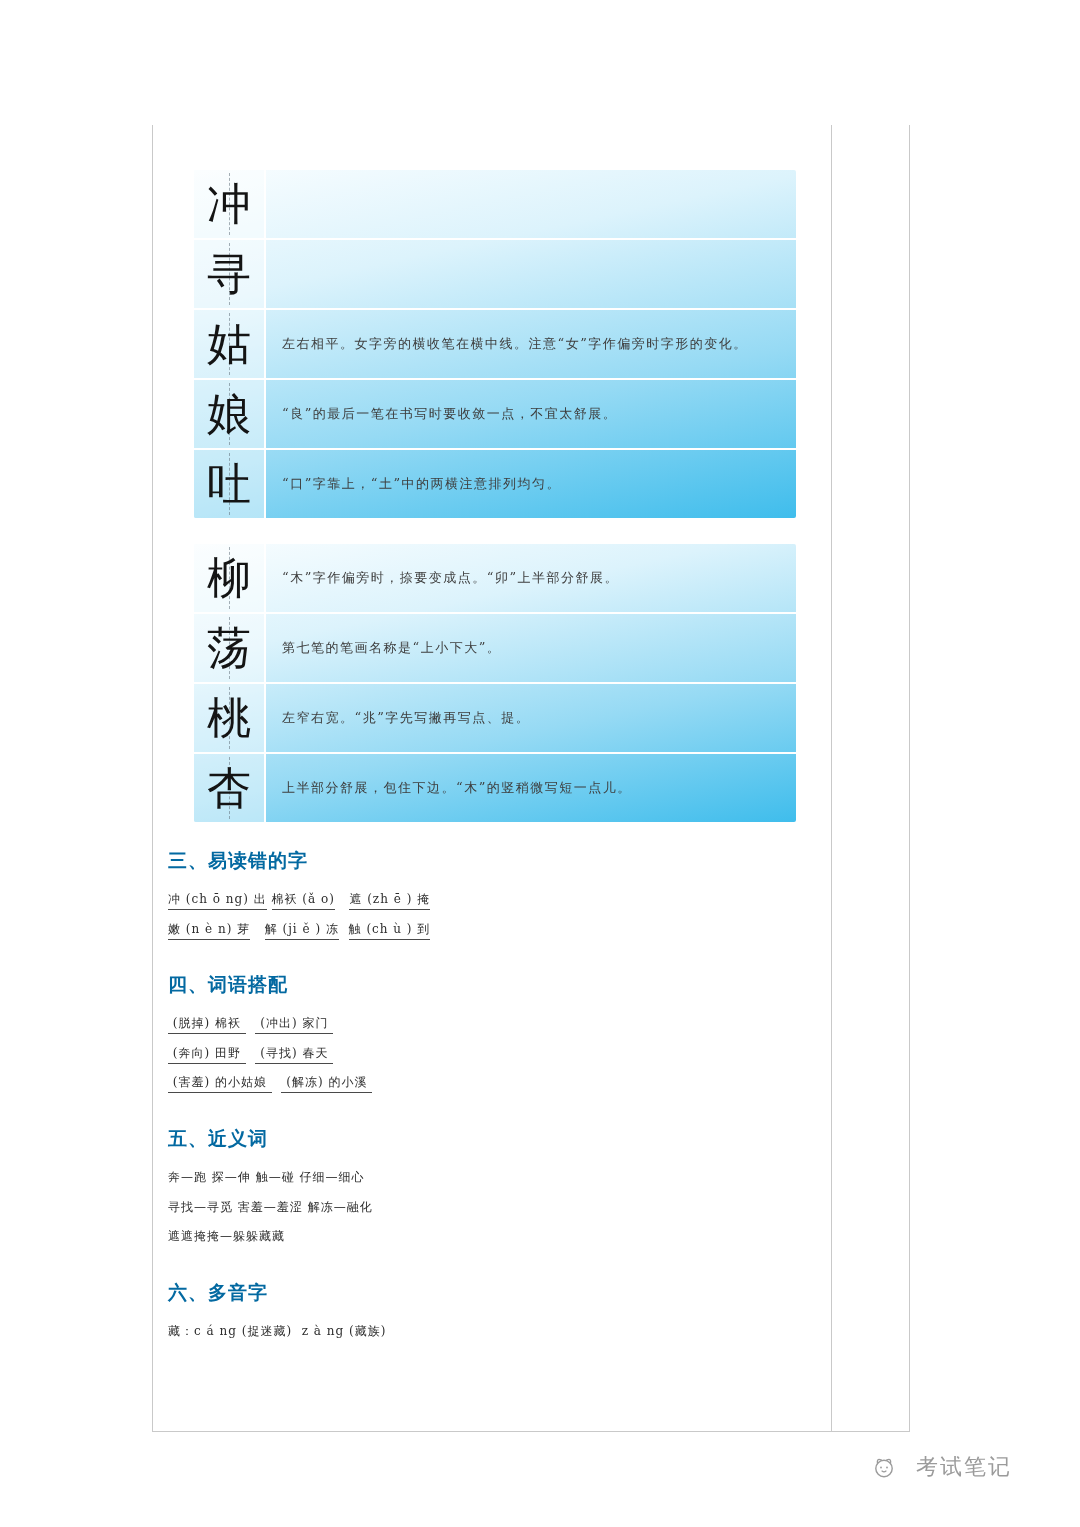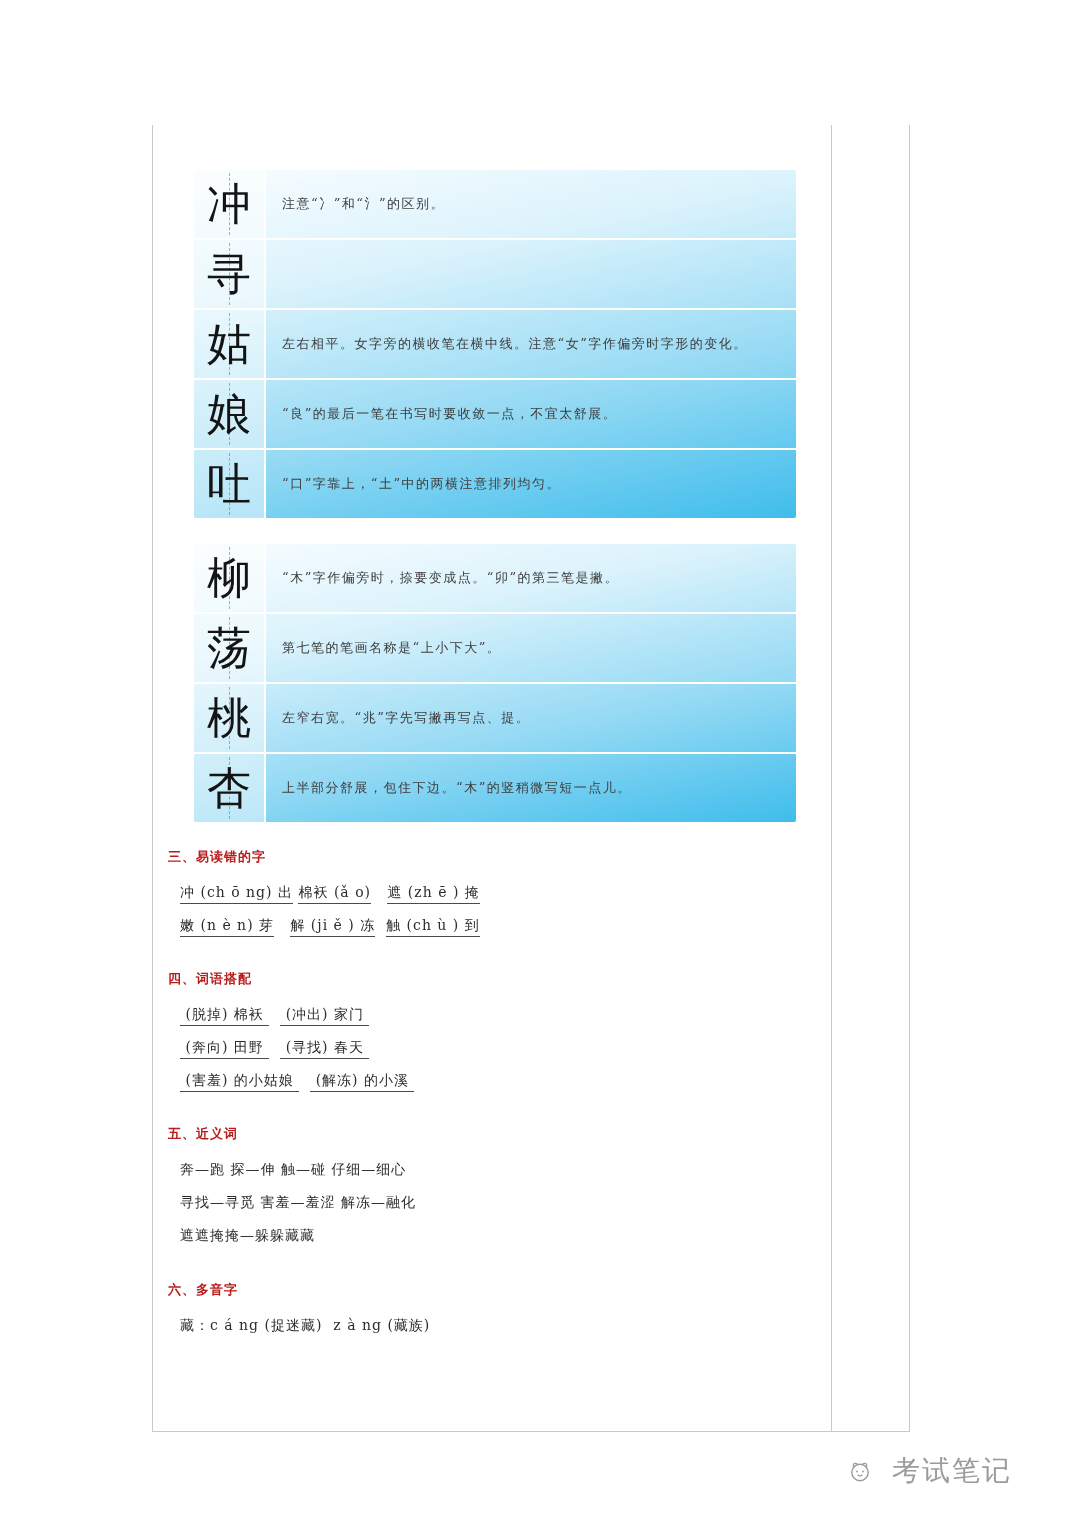--- a/index.html
+++ b/index.html
@@ -23,47 +23,46 @@
   .char-cell::before{content:'';position:absolute;left:50%;top:3px;bottom:3px;
     border-left:1px dashed rgba(95,110,120,0.55);}
   .big-char{position:relative;font-family:"DejaVu Serif","Liberation Serif",serif;
     font-size:44px;line-height:1;color:#141414;}
   .tip-cell{flex:1;display:flex;align-items:center;box-sizing:border-box;padding:11px 20px 11px 16px;
     font-size:13px;line-height:1.85;letter-spacing:1.5px;color:#3d3d3d;
     font-family:"DejaVu Serif","Liberation Serif",serif;}
 
   
   .section{margin:0;}
-  .sec-heading{font-size:13px;font-weight:bold;color:#b91c1c;letter-spacing:1px;margin:34px 0 16px 0;}
+  .sec-heading{font-size:19px;font-weight:bold;color:#0369a1;letter-spacing:1px;margin:34px 0 16px 0;}
   .section:first-child .sec-heading{margin-top:22px;}
-  .sec-line{font-size:14px;color:#2d2d2d;letter-spacing:1px;line-height:1.55;margin:0 0 11px 12px;
+  .sec-line{font-size:12px;color:#2d2d2d;letter-spacing:1px;line-height:1.55;margin:0 0 11px 0;
     white-space:pre-wrap;font-family:"DejaVu Serif","Liberation Serif",serif;}
   .sec-line .u{border-bottom:1px solid #4a4a4a;padding-bottom:3px;}
 
   
   .brand{position:absolute;top:1452px;right:68px;display:flex;align-items:center;gap:19px;
-    color:#9b9b9b;font-size:28px;letter-spacing:2px;}
+    color:#9b9b9b;font-size:22px;letter-spacing:2px;}
   .brand svg{display:block;}
 </style>
 </head>
 <body>
 
 <div class="page">
 
   <div class="doc-grid">
     <div class="inner-vline"></div>
 
     <div class="content">
       <div id="tables">
           <div class="char-table">
             <div class="char-row">
               <div class="char-cell">
                 <span class="big-char">冲</span>
               </div>
-              <div class="tip-cell">注意“冫”和“氵”的区别。</div>
             </div>
             <div class="char-row">
               <div class="char-cell">
                 <span class="big-char">寻</span>
               </div>
             </div>
             <div class="char-row">
               <div class="char-cell">
                 <span class="big-char">姑</span>
               </div>
@@ -80,21 +79,21 @@
                 <span class="big-char">吐</span>
               </div>
               <div class="tip-cell">“口”字靠上，“土”中的两横注意排列均匀。</div>
             </div>
           </div>
           <div class="char-table">
             <div class="char-row">
               <div class="char-cell">
                 <span class="big-char">柳</span>
               </div>
-              <div class="tip-cell">“木”字作偏旁时，捺要变成点。“卯”的第三笔是撇。</div>
+              <div class="tip-cell">“木”字作偏旁时，捺要变成点。“卯”上半部分舒展。</div>
             </div>
             <div class="char-row">
               <div class="char-cell">
                 <span class="big-char">荡</span>
               </div>
               <div class="tip-cell">第七笔的笔画名称是“上小下大”。</div>
             </div>
             <div class="char-row">
               <div class="char-cell">
                 <span class="big-char">桃</span>

